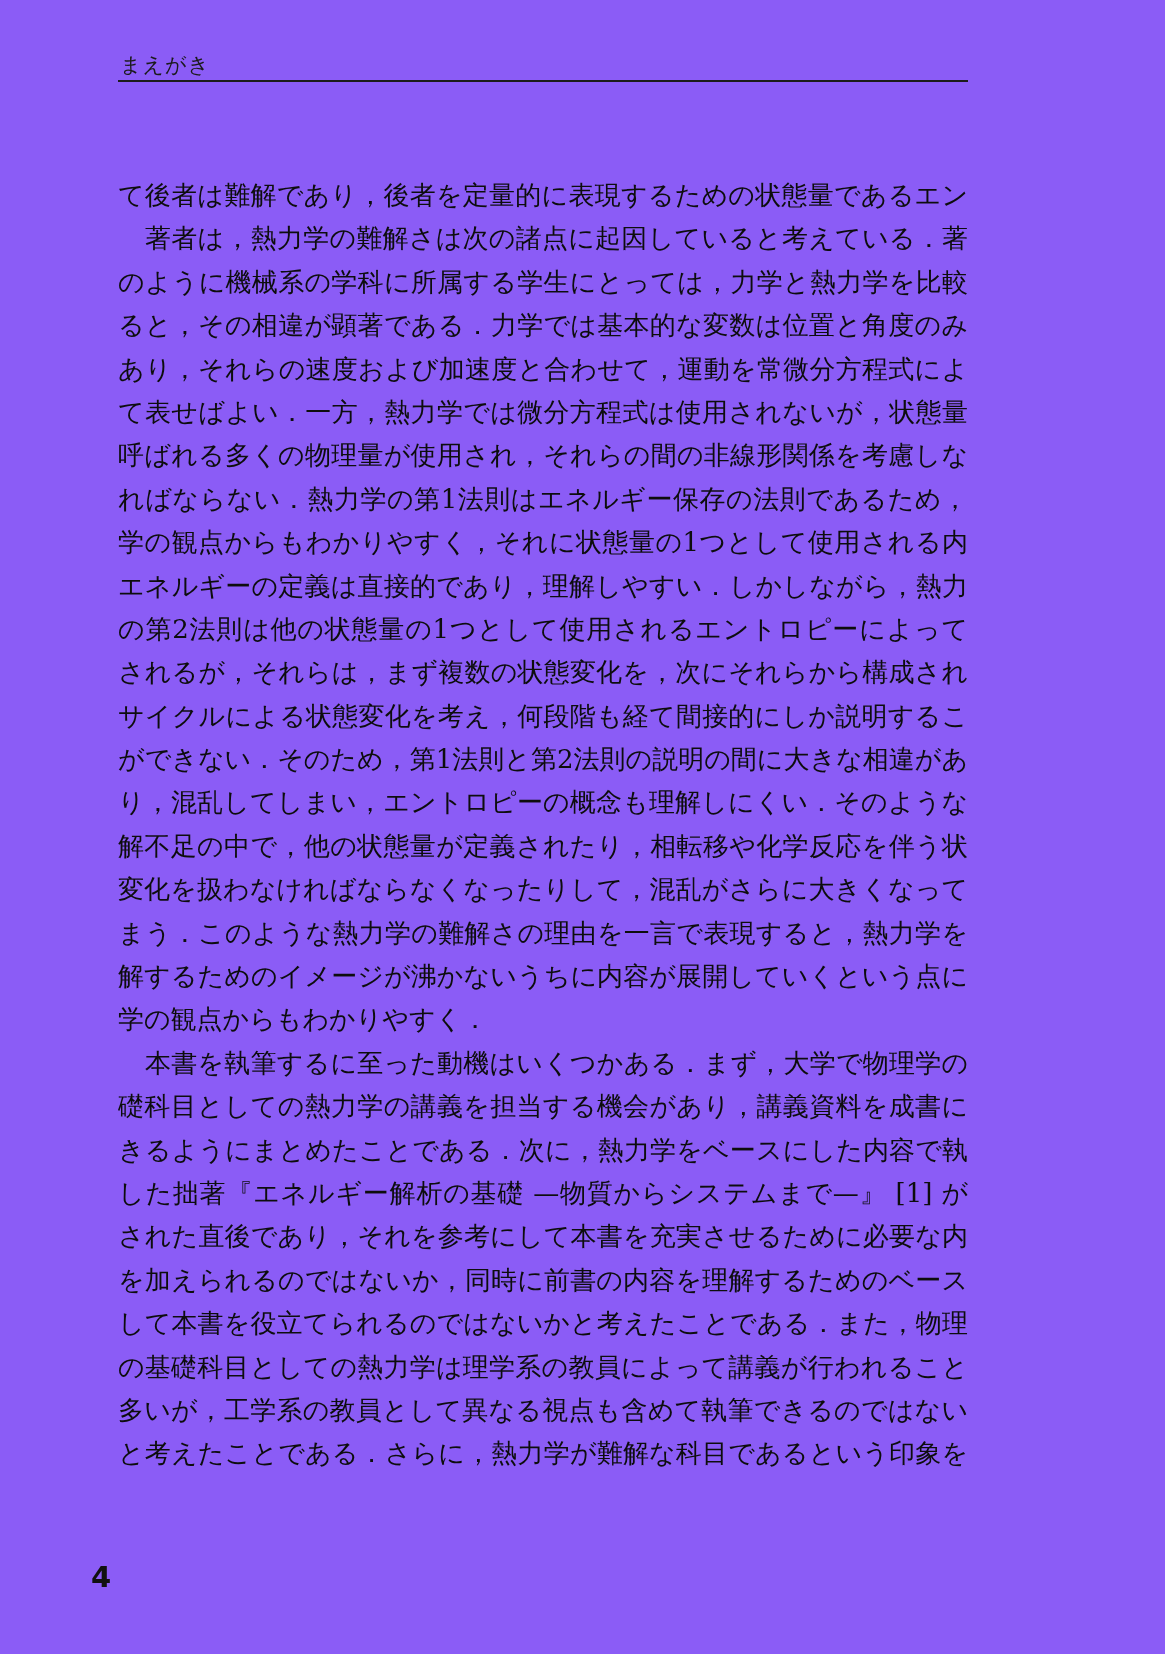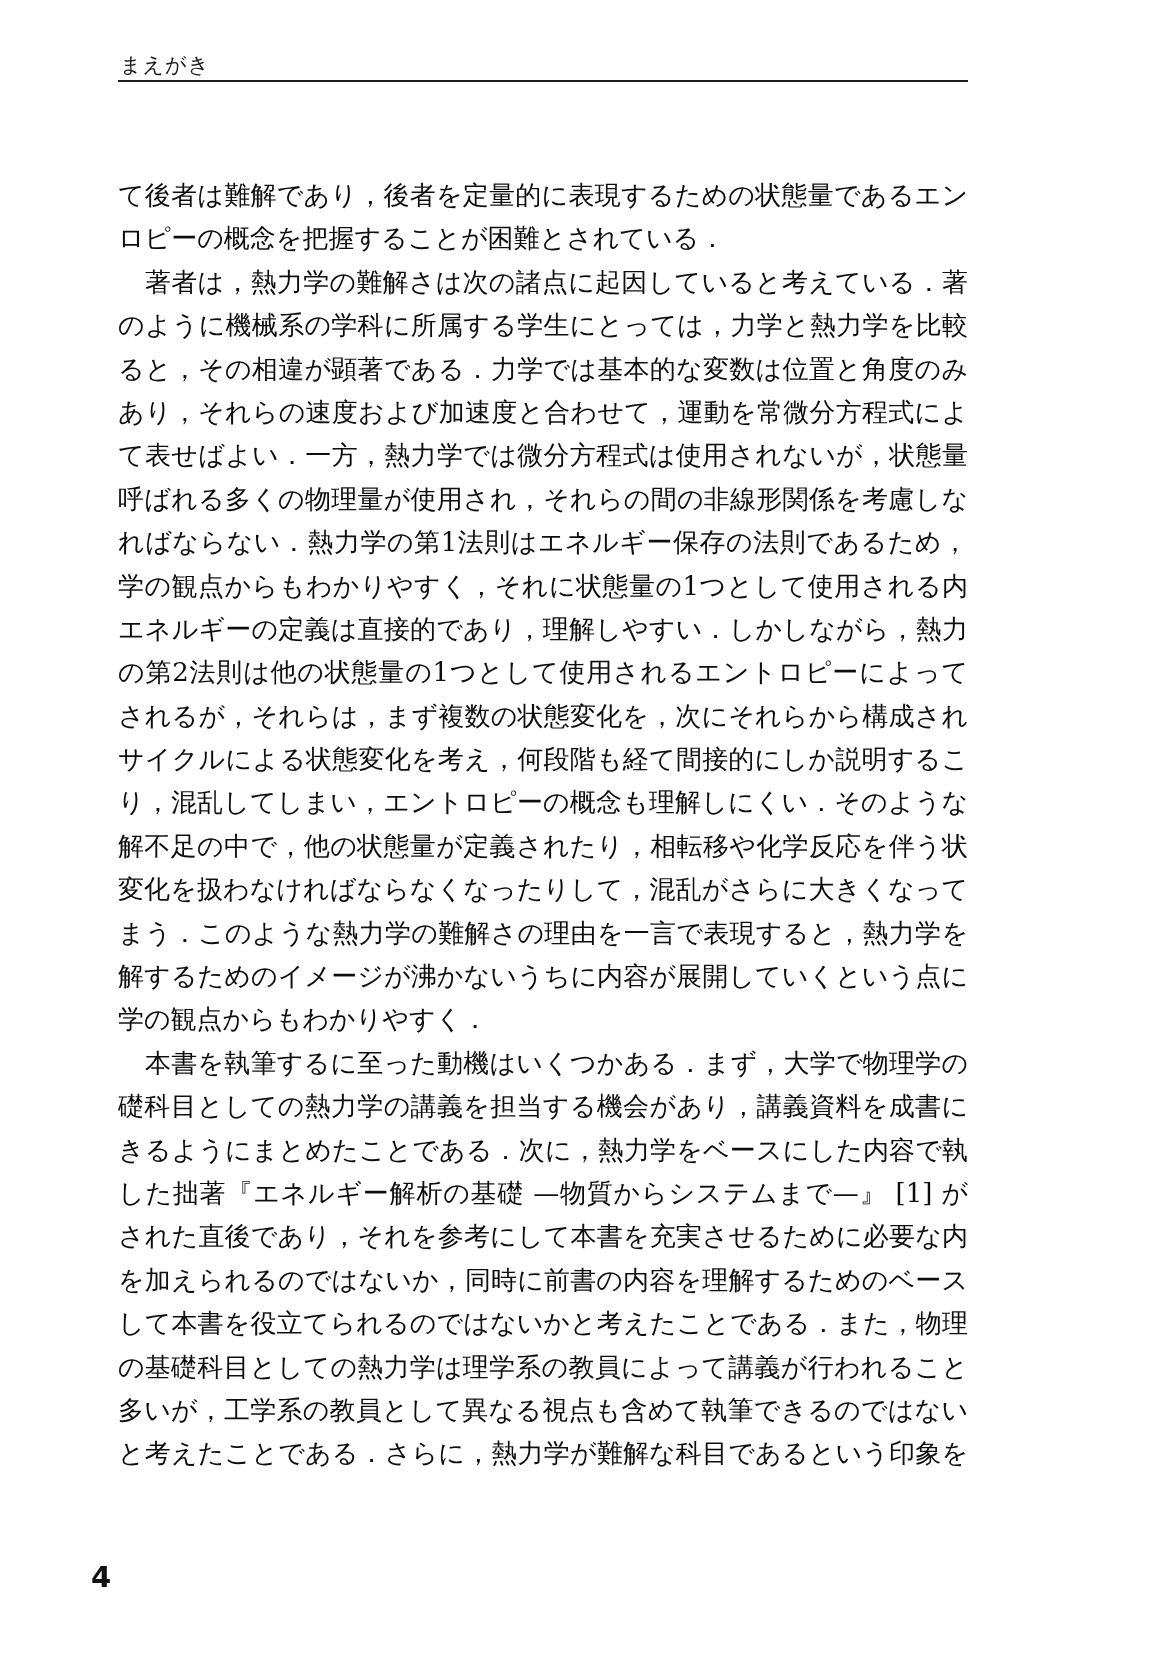--- a/index.html
+++ b/index.html
@@ -2,21 +2,21 @@
 <html><head>
 <meta charset="utf-8">
 <style>
   * { margin: 0; padding: 0; box-sizing: border-box; }
   html, body { background: #e8e8e8; }
   .page {
     position: relative;
     width: 1165px;
     height: 1654px;
     margin: 0 auto;
-    background: #ffffff;
+    background: #8b5cf6;
     overflow: hidden;
     color: #111111;
   }
   .running-head {
     position: absolute;
     left: 118px;
     top: 0;
     width: 850px;
   }
   .rh-title {
@@ -75,33 +75,33 @@
 <body>
 
 <div class="page">
   <div class="running-head">
     <span class="rh-title">まえがき</span>
     <div class="rh-rule"></div>
   </div>
 
   <div class="body-text" id="body-text">
       <div class="line just">て後者は難解であり，後者を定量的に表現するための状態量であるエント</div>
-      <div class="line">ロピーの概念を把握することが困難とされている．</div>
       <div class="line indent just">著者は，熱力学の難解さは次の諸点に起因していると考えている．著者</div>
       <div class="line just">のように機械系の学科に所属する学生にとっては，力学と熱力学を比較す</div>
       <div class="line just">ると，その相違が顕著である．力学では基本的な変数は位置と角度のみで</div>
       <div class="line just">あり，それらの速度および加速度と合わせて，運動を常微分方程式によっ</div>
       <div class="line just">て表せばよい．一方，熱力学では微分方程式は使用されないが，状態量と</div>
       <div class="line just">呼ばれる多くの物理量が使用され，それらの間の非線形関係を考慮しなけ</div>
       <div class="line just">ればならない．熱力学の第1法則はエネルギー保存の法則であるため，力</div>
       <div class="line just">学の観点からもわかりやすく，それに状態量の1つとして使用される内部</div>
       <div class="line just">エネルギーの定義は直接的であり，理解しやすい．しかしながら，熱力学</div>
       <div class="line just">の第2法則は他の状態量の1つとして使用されるエントロピーによって表</div>
       <div class="line just">されるが，それらは，まず複数の状態変化を，次にそれらから構成される</div>
       <div class="line just">サイクルによる状態変化を考え，何段階も経て間接的にしか説明すること</div>
+      <div class="line just">ができない．そのため，第1法則と第2法則の説明の間に大きな相違があ</div>
       <div class="line just">り，混乱してしまい，エントロピーの概念も理解しにくい．そのような理</div>
       <div class="line just">解不足の中で，他の状態量が定義されたり，相転移や化学反応を伴う状態</div>
       <div class="line just">変化を扱わなければならなくなったりして，混乱がさらに大きくなってし</div>
       <div class="line just">まう．このような熱力学の難解さの理由を一言で表現すると，熱力学を理</div>
       <div class="line just">解するためのイメージが沸かないうちに内容が展開していくという点に尽</div>
       <div class="line">学の観点からもわかりやすく．</div>
       <div class="line indent just">本書を執筆するに至った動機はいくつかある．まず，大学で物理学の基</div>
       <div class="line just">礎科目としての熱力学の講義を担当する機会があり，講義資料を成書にで</div>
       <div class="line just">きるようにまとめたことである．次に，熱力学をベースにした内容で執筆</div>
       <div class="line just">した拙著『エネルギー解析の基礎 —物質からシステムまで—』 [1] が出版</div>

